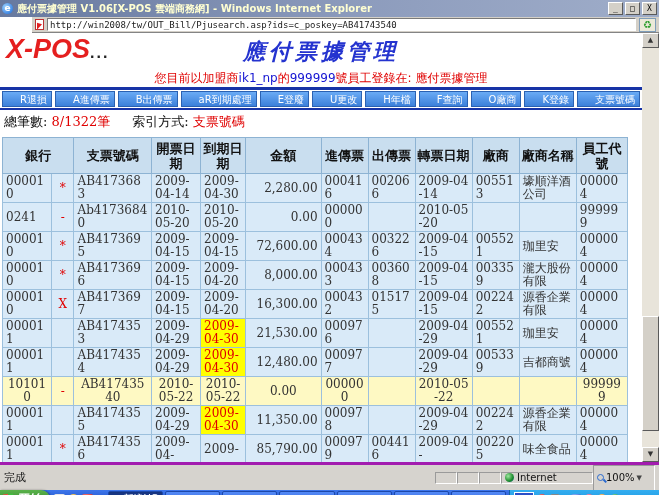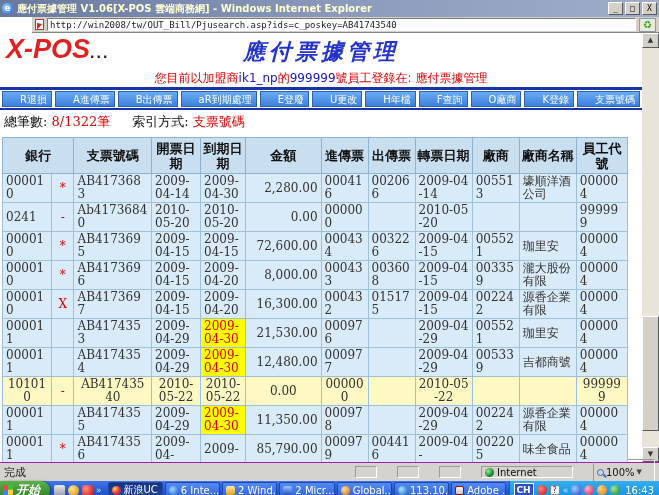--- a/index.html
+++ b/index.html
@@ -51,21 +51,21 @@
 
   table.grid { border-collapse:collapse; table-layout:fixed; margin-left:2px; width:626px; font-size:12px; font-family:"DejaVu Serif",serif; }
   .grid th { background:#c9deef; border:1px solid #8db3d3; color:#111; font-weight:bold; font-size:13px; height:36px; padding:0 1px; line-height:15px; }
   .grid td { background:#d9eaf8; border:1px solid #9cc0dd; color:#333; padding:1px 3px; height:27px; line-height:13px; overflow:hidden; word-break:break-all; }
   .grid tr.selected td { background:#fef9c3;text-align:center; }
   .grid td.flag { color:#e00000; text-align:center; padding:1px 0; }
   .grid td.amount { text-align:right; }
   .grid td.due-hl { background:#ffff00; color:#e00000; }
 
   
-  .statusbar { height:19px; background:#d6d3ce; border-top:1px solid #a21caf; display:flex; align-items:center; font-size:11px; color:#111; padding:0 4px; gap:20px; flex:0 0 auto; }
+  .statusbar { height:28px; background:#d6d3ce; border-top:3px solid #a21caf; display:flex; align-items:center; font-size:11px; color:#111; padding:0 4px; gap:0; flex:0 0 auto; }
   .status-text { flex:1; }
   .spanel { height:12px; border:1px solid; border-color:#9a9a9a #fff #fff #9a9a9a; }
   .sp-sm { width:22px; }
   .zone { width:92px; display:flex; align-items:center; gap:3px; padding:0 3px; font-size:10px; }
   .globe { width:9px; height:9px; border-radius:50%; background:radial-gradient(circle at 35% 35%,#9fe89f,#1a8a2a 60%,#0a5a8a); flex:0 0 auto; }
   .zoomp { width:62px; display:flex; align-items:center; gap:2px; padding:12px 3px; font-size:10px; }
   .mag { width:7px; height:7px; border:1.5px solid #2a6ad0; border-radius:50%; position:relative; flex:0 0 auto; }
   .mag::after { content:""; position:absolute; left:5px; top:5px; width:4px; height:1.5px; background:#2a6ad0; transform:rotate(45deg); }
   .caret-dn { font-size:7px; color:#444; }
 

